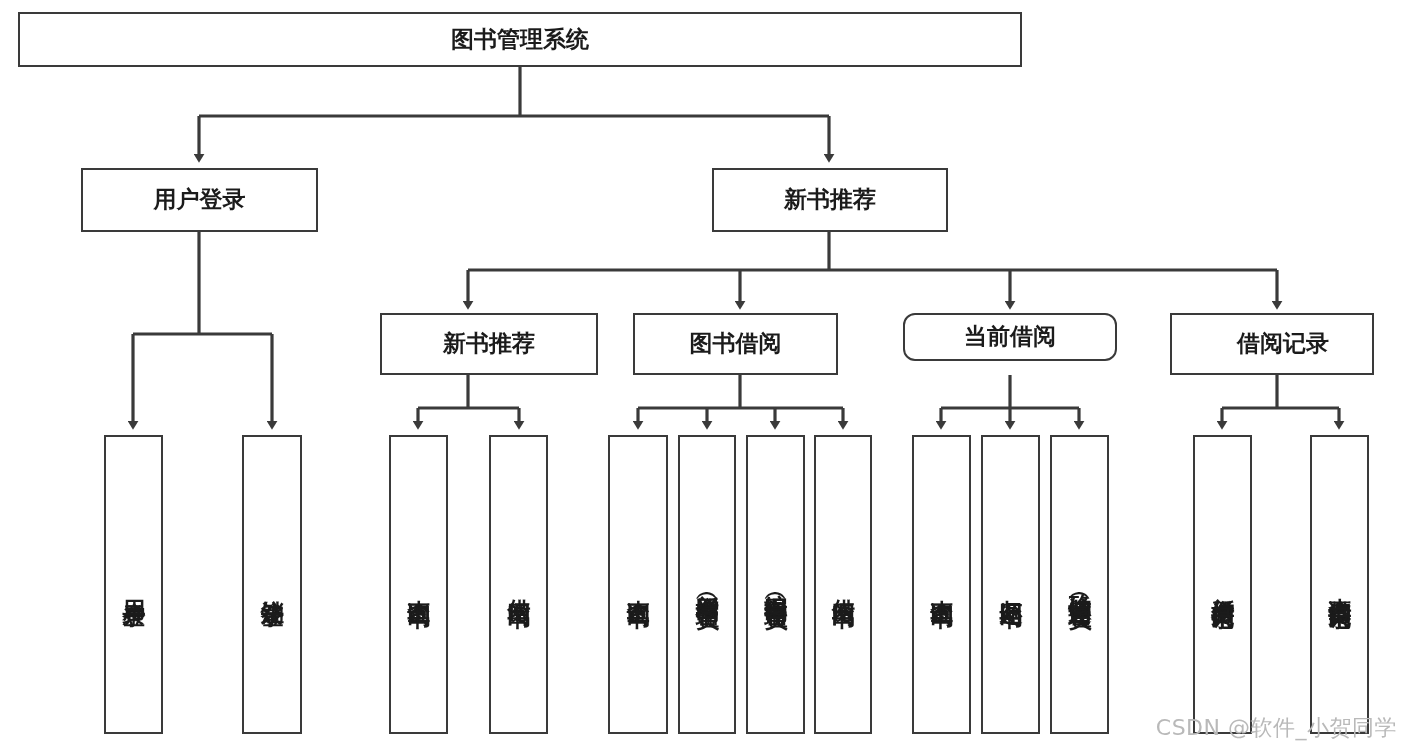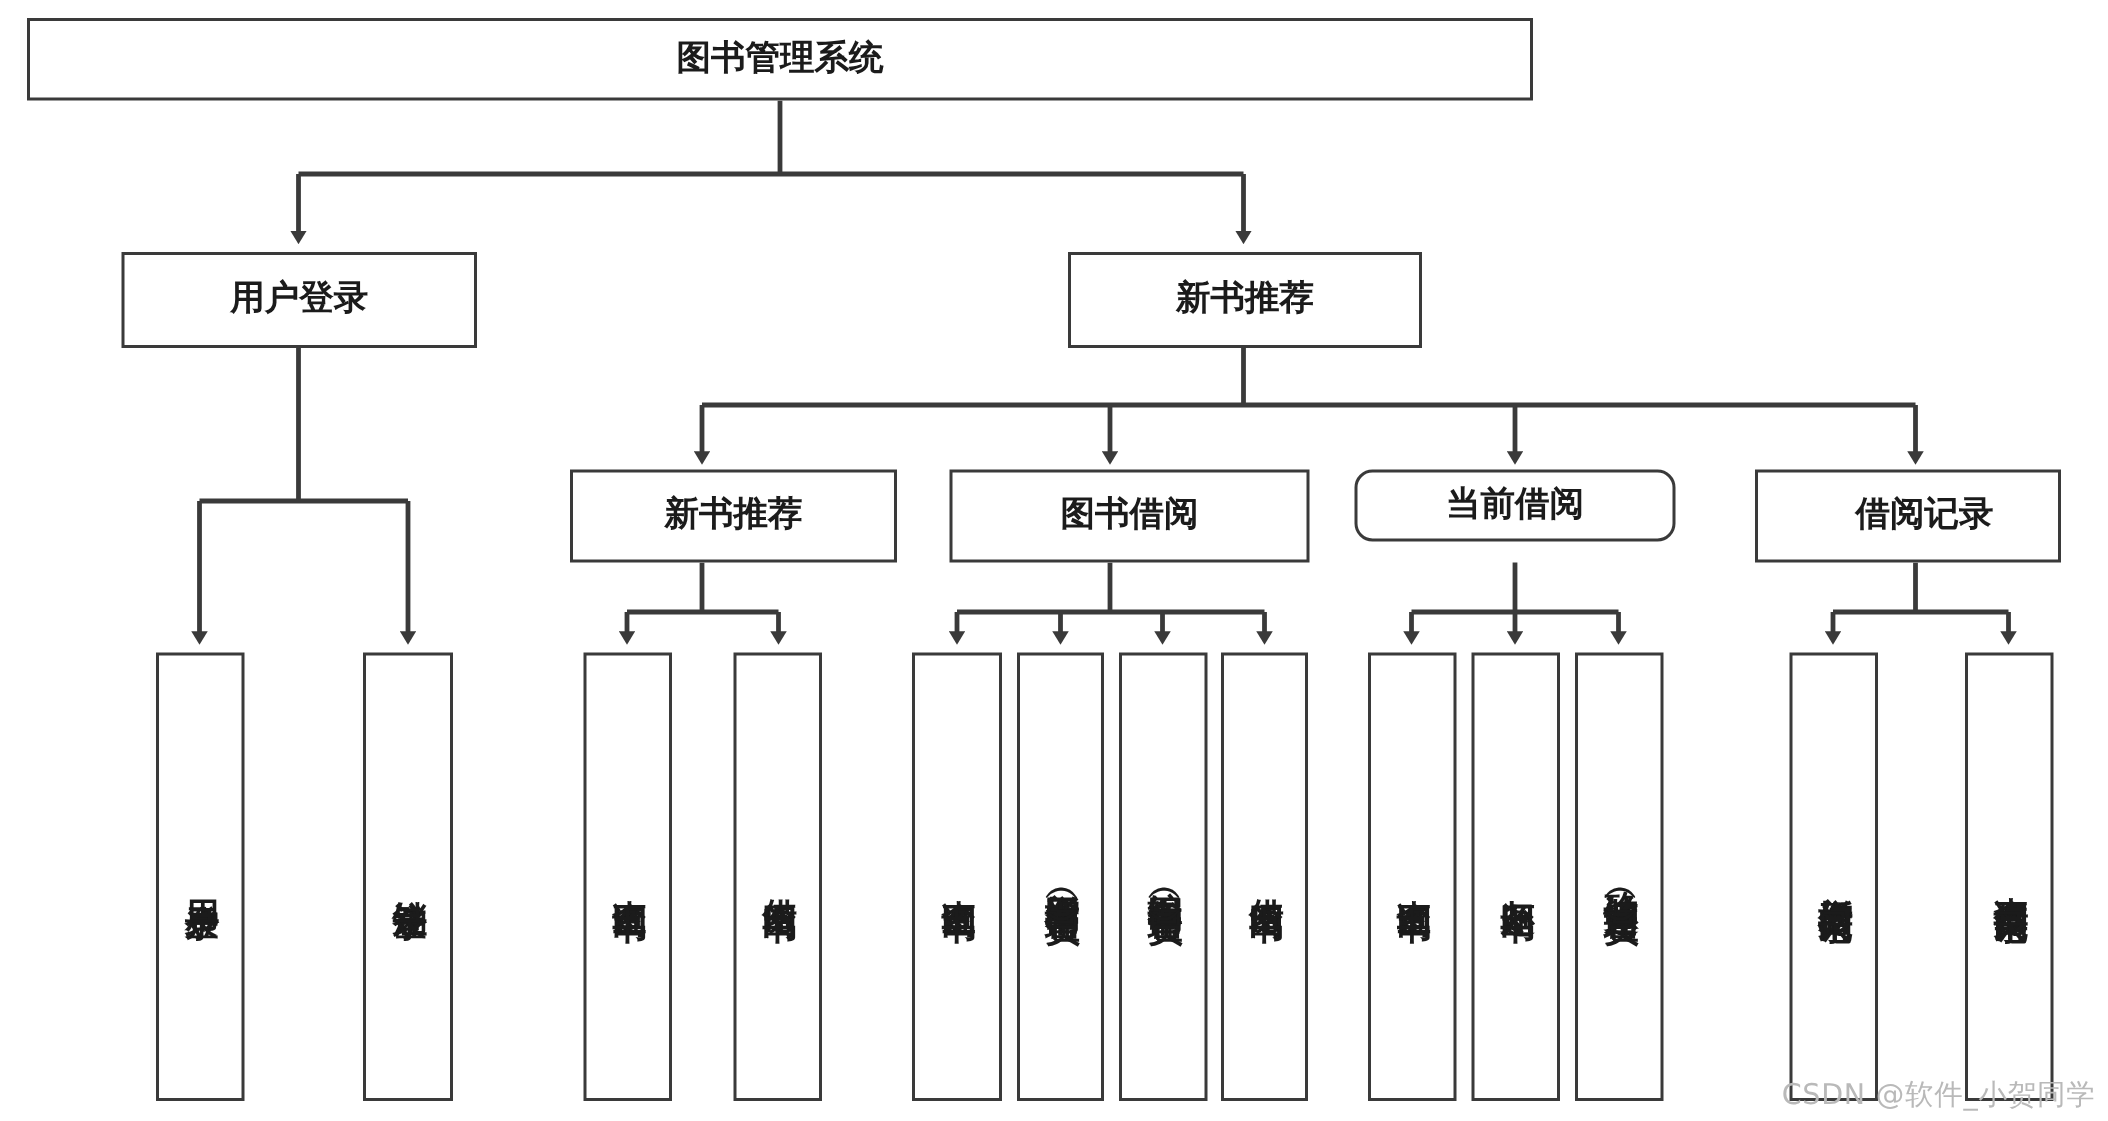--- a/index.html
+++ b/index.html
@@ -54,21 +54,21 @@
   }
   .node.v > span {
     writing-mode: vertical-rl;
     text-orientation: upright;
     display: block;
   }
   .watermark {
     position: absolute;
     right: 8px;
     bottom: 4px;
-    font-size: 19px;
+    font-size: 22px;
     color: #b9b9b9;
     letter-spacing: 0.5px;
     white-space: nowrap;
   }
 </style>
 </head>
 <body>
 
 <div id="canvas">
 
@@ -129,21 +129,21 @@
   <div class="node h" style="left:81px; top:168px; width:237px; height:64px;">
     <span>用户登录</span>
   </div>
   <div class="node h" style="left:712px; top:168px; width:236px; height:64px;">
     <span>新书推荐</span>
   </div>
 
   <div class="node h" style="left:380px; top:313px; width:218px; height:62px;">
     <span>新书推荐</span>
   </div>
-  <div class="node h" style="left:633px; top:313px; width:240px; height:62px;justify-content:center;">
+  <div class="node h" style="left:633px; top:313px; width:205px; height:62px;justify-content:center;">
     <span>图书借阅</span>
   </div>
   <div class="node h" style="left:903px; top:313px; width:214px; height:48px;border-radius:12px;">
     <span>当前借阅</span>
   </div>
   <div class="node h" style="left:1170px; top:313px; width:204px; height:62px;padding-left:22px;">
     <span>借阅记录</span>
   </div>
 
   <div class="node v" style="left:104px; top:435px; width:59px; height:299px;">

